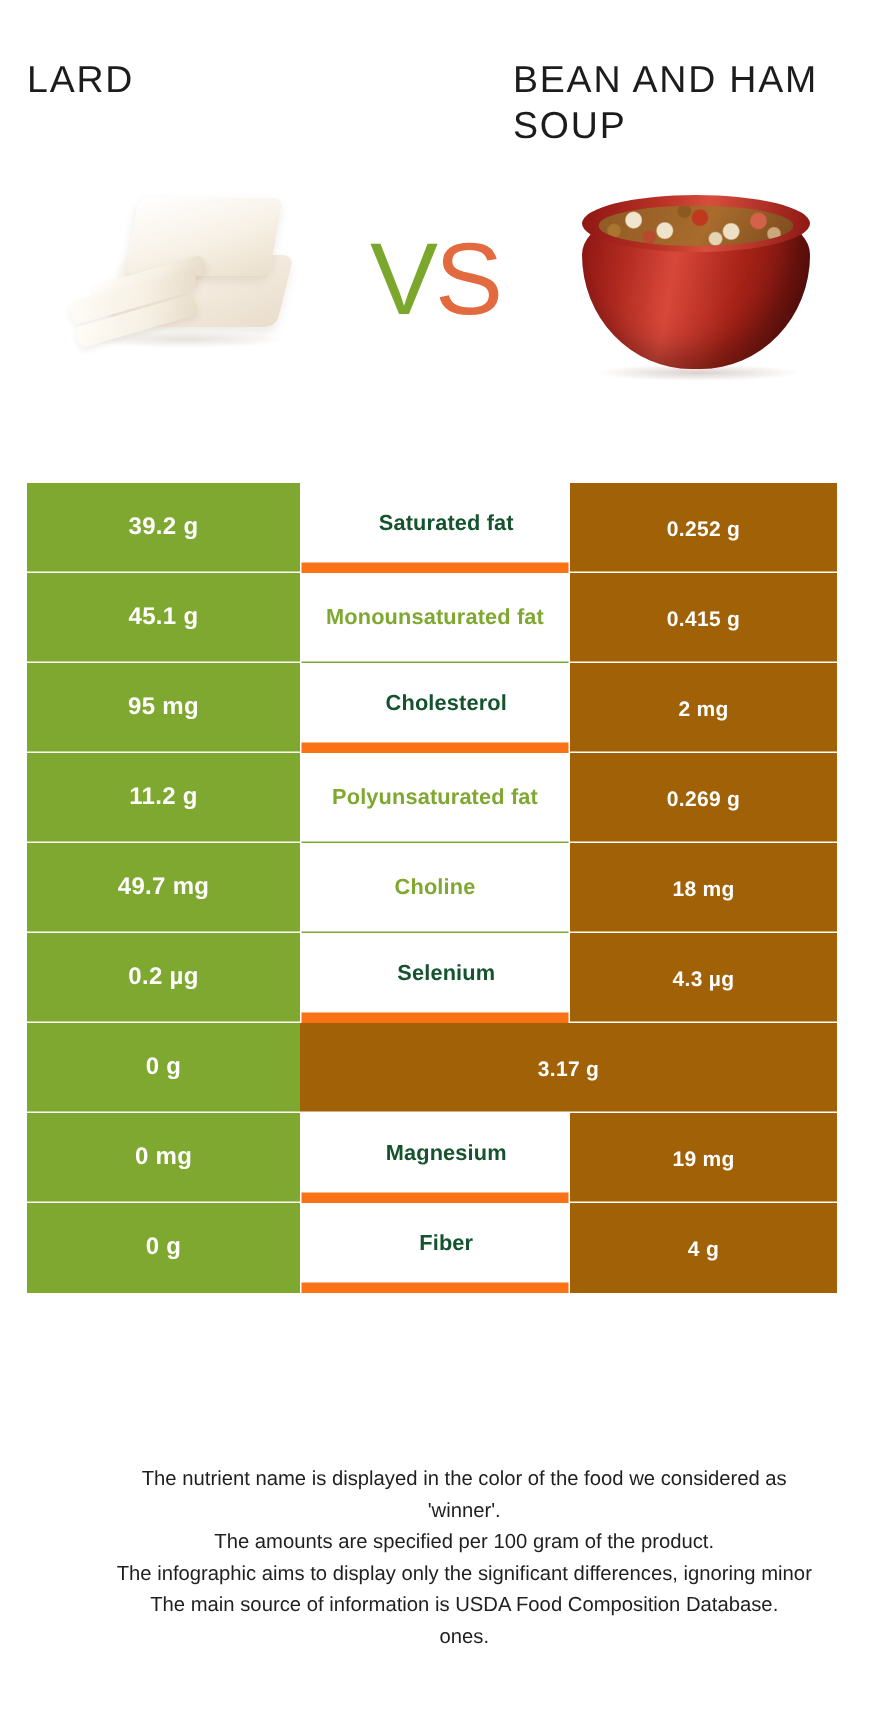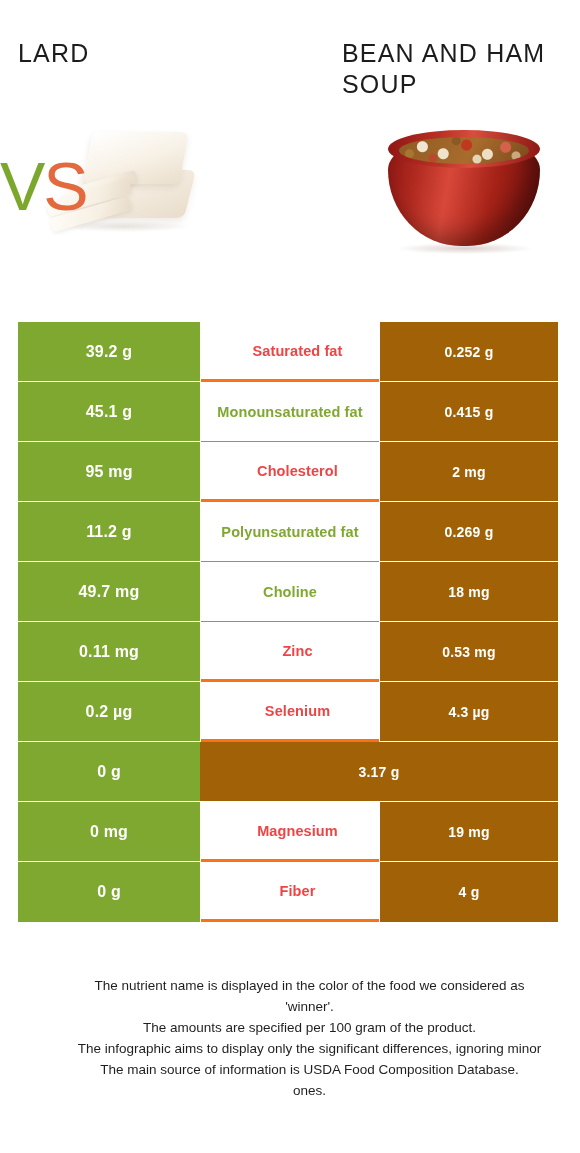--- a/index.html
+++ b/index.html
@@ -41,21 +41,21 @@
     text-transform: uppercase;
   }
   .title-left  { left: 18px;  width: 200px; }
   .title-right { right: 28px; width: 210px; margin-left: 24px; }
 
   
   .vs-wrap {
     position: absolute;
     left: 0; right: 0;
     top: 152px;
-    text-align: left;
+    text-align: center;
     font-size: 68px;
     font-weight: 400;
     font-family: "Liberation Sans", sans-serif;
     letter-spacing: -2px;
     line-height: 1;
     z-index: 5;
   }
   .vs-v { color: #7CA72D; }
   .vs-s { color: #E3693E; }
 
@@ -176,21 +176,21 @@
     display: flex;
     align-items: center;
     justify-content: center;
     font-size: 14.5px;
     font-weight: 600;
     letter-spacing: 0.1px;
     text-align: center;
     margin: 0 1px;
   }
   .cell-mid.win-green  { color: #7FA830; border-bottom: 1px solid #7FA830; }
-  .cell-mid.win-orange { color: #ef4444; border-bottom: 3px solid #f97316; padding-left: 15px; }
+  .cell-mid.win-orange { color: #14532d; border-bottom: 7px solid #f97316; padding-left: 15px; }
 
   .cell-right {
     flex: 1;
     background: #a16207;
     color: #ffffff;
     display: flex;
     align-items: center;
     justify-content: center;
     font-size: 14px;
     font-weight: 600;
@@ -277,25 +277,20 @@
       <div class="cell-mid win-green">Polyunsaturated fat</div>
       <div class="cell-right">0.269 g</div>
     </div>
 
     <div class="row">
       <div class="cell-left">49.7 mg</div>
       <div class="cell-mid win-green">Choline</div>
       <div class="cell-right">18 mg</div>
     </div>
 
-    <div class="row">
-      <div class="cell-left">0.11 mg</div>
-      <div class="cell-mid win-orange">Zinc</div>
-      <div class="cell-right">0.53 mg</div>
-    </div>
 
     <div class="row">
       <div class="cell-left">0.2 µg</div>
       <div class="cell-mid win-orange">Selenium</div>
       <div class="cell-right">4.3 µg</div>
     </div>
 
     <div class="row">
       <div class="cell-left">0 g</div>
       <div class="cell-right">3.17 g</div>

